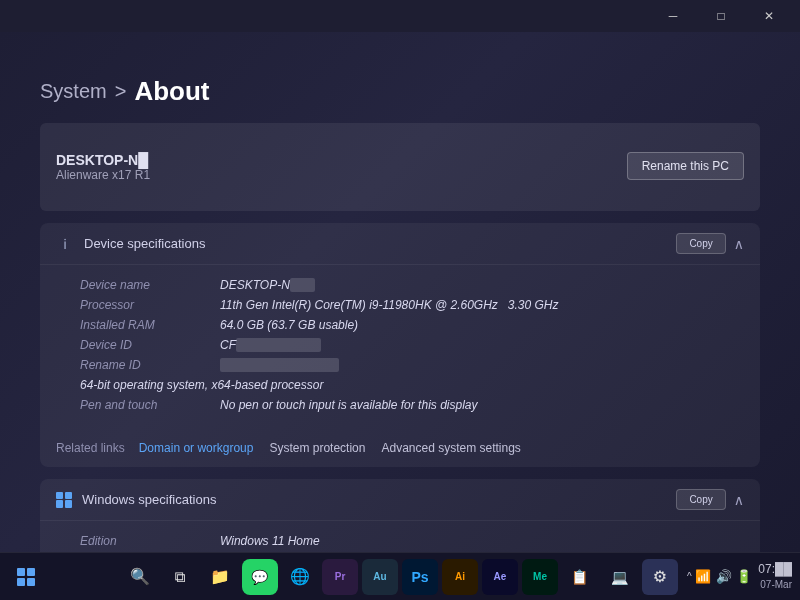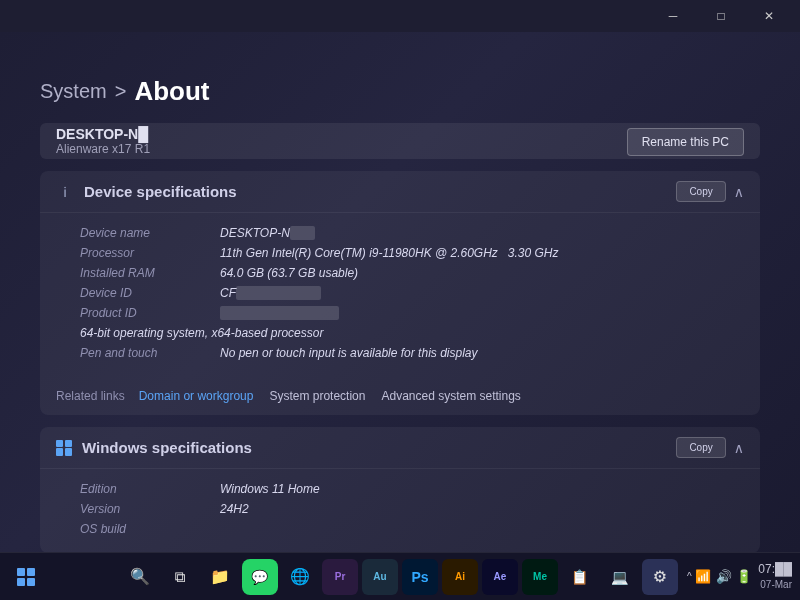--- a/index.html
+++ b/index.html
@@ -66,24 +66,24 @@
     .breadcrumb-current {
       font-size: 26px;
       font-weight: 600;
       color: #ffffff;
     }
 
     
     .device-header {
       background: rgba(255,255,255,0.07);
       border-radius: 6px;
-      padding: 3px 16px;
+      padding: 29px 16px;
       margin-bottom: 12px;
       display: flex;
-      align-items: flex-end;
+      align-items: flex-start;
       justify-content: space-between;
     }
     .device-info-left .device-name-top {
       font-size: 14px;
       font-weight: 600;
       color: #e0e0f0;
     }
     .device-info-left .device-model {
       font-size: 12px;
       color: #a0a0b8;
@@ -119,22 +119,22 @@
     .section-icon {
       width: 18px;
       height: 18px;
       display: flex;
       align-items: center;
       justify-content: center;
       color: #a0a8c8;
       font-size: 14px;
     }
     .section-title {
-      font-size: 15px;
-      font-weight: 700;
+      font-size: 13px;
+      font-weight: 400;
       color: #d0d0e8;
     }
     .section-actions {
       display: flex;
       align-items: center;
       gap: 8px;
     }
     .copy-btn {
       background: rgba(255,255,255,0.1);
       border: 1px solid rgba(255,255,255,0.2);
@@ -346,21 +346,21 @@
       </div>
       <div class="spec-row">
         <span class="spec-label">Installed RAM</span>
         <span class="spec-value">64.0 GB (63.7 GB usable)</span>
       </div>
       <div class="spec-row">
         <span class="spec-label">Device ID</span>
         <span class="spec-value">CF<span class="masked">██████████</span></span>
       </div>
       <div class="spec-row">
-        <span class="spec-label">Product ID</span>
+        <span class="spec-label">Rename ID</span>
         <span class="spec-value"><span class="masked">██████████████</span></span>
       </div>
       <div class="spec-row">
         <span class="spec-value">64-bit operating system, x64-based processor</span>
       </div>
       <div class="spec-row">
         <span class="spec-label">Pen and touch</span>
         <span class="spec-value">No pen or touch input is available for this display</span>
       </div>
     </div>

